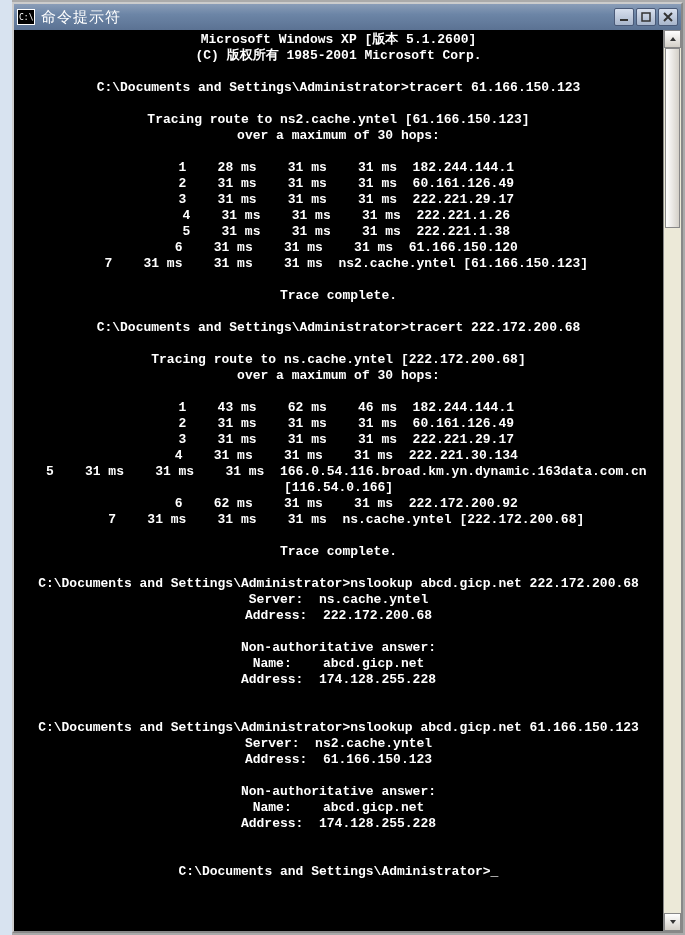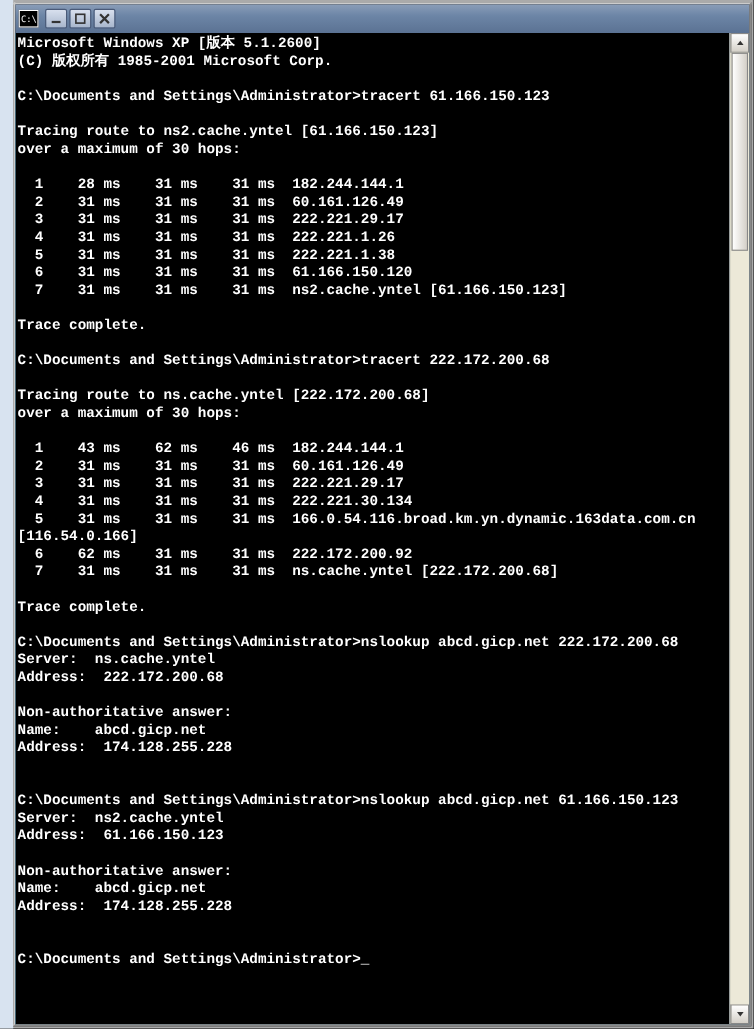--- a/index.html
+++ b/index.html
@@ -63,22 +63,23 @@
     border-radius: 2px;
     display: flex;
     align-items: center;
     justify-content: center;
     cursor: pointer;
   }
   .win-btn svg { width: 12px; height: 12px; }
   .client {
     flex: 1;
     display: flex;
-    background: #7dd3fc;
+    background: #404040;
     overflow: hidden;
+    text-align: center;
   }
   .terminal {
     flex: 1;
     background: #000;
     color: #fff;
     font-family: "Lucida Console", "Courier New", monospace;
     font-size: 13px;
     font-weight: bold;
     line-height: 16px;
     padding: 2px 2px;
@@ -122,20 +123,21 @@
   }
 </style>
 </head>
 <body>
 
 <div class="strip"></div>
 
 <div class="window">
   <div class="titlebar">
     <div class="app-icon">C:\</div>
+    <div class="title-text">命令提示符</div>
     <div class="win-btns">
       <div class="win-btn">
         <svg viewBox="0 0 12 12">
             <rect x="2" y="8" width="8" height="2" fill="#333"></rect>
           </svg>
       </div>
       <div class="win-btn">
         <svg viewBox="0 0 12 12">
             <rect x="2" y="2" width="8" height="8" fill="none" stroke="#333" stroke-width="1.5"></rect>
           </svg>

